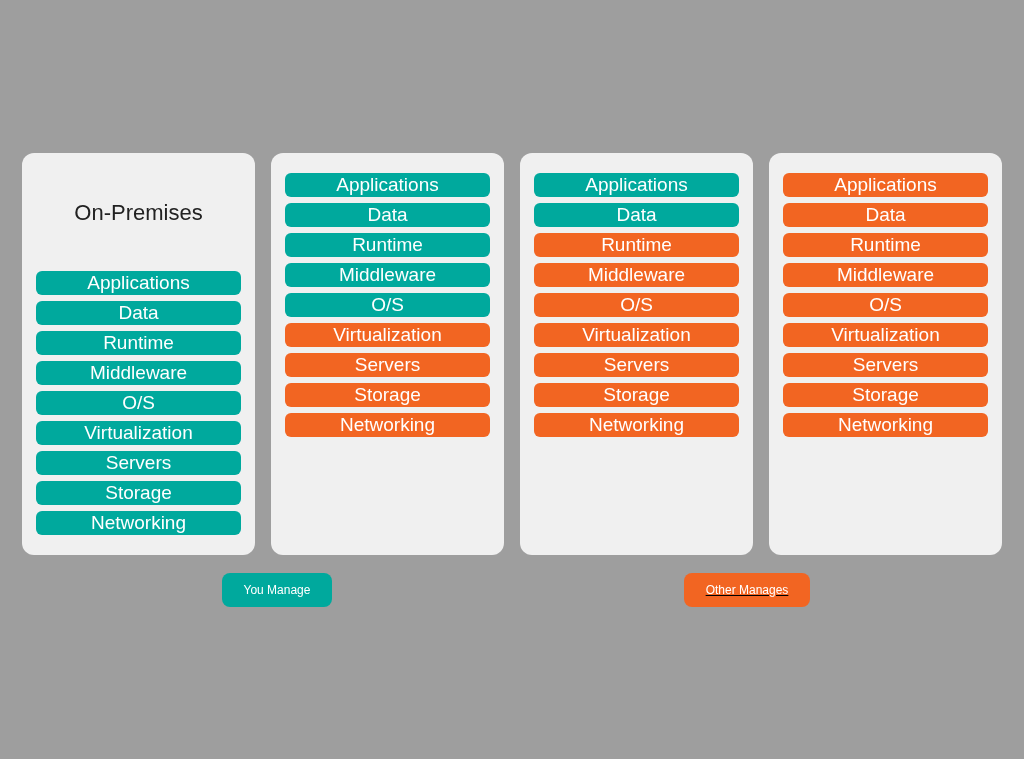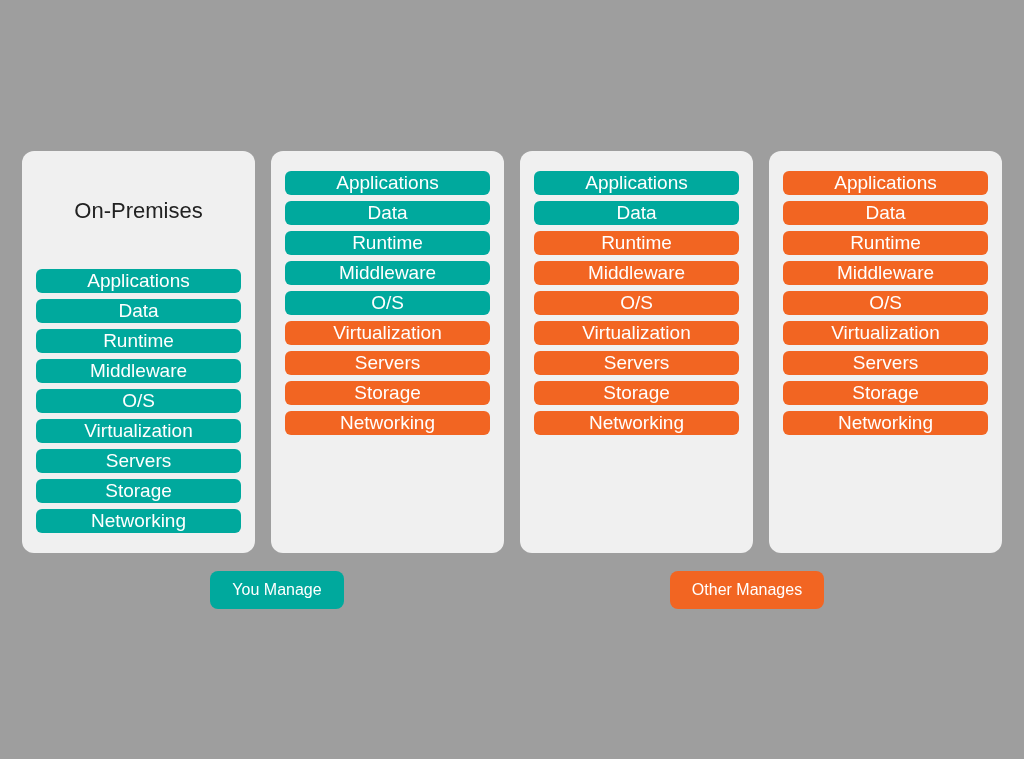--- a/index.html
+++ b/index.html
@@ -66,26 +66,27 @@
     }
     .legend-left {
       display: flex;
       justify-content: center;
       flex: 1;
     }
     .legend-right {
       display: flex;
       justify-content: center;
       flex: 1;
+      text-decoration: underline;
     }
     .legend-badge {
       border-radius: 8px;
       padding: 10px 22px;
       color: white;
-      font-size: 16px;
+      font-size: 12px;
       font-weight: 500;
     }
   </style>
 </head>
 <body>
 
 <div class="main-container">
   <div class="columns-row">
 
   <div class="column">

